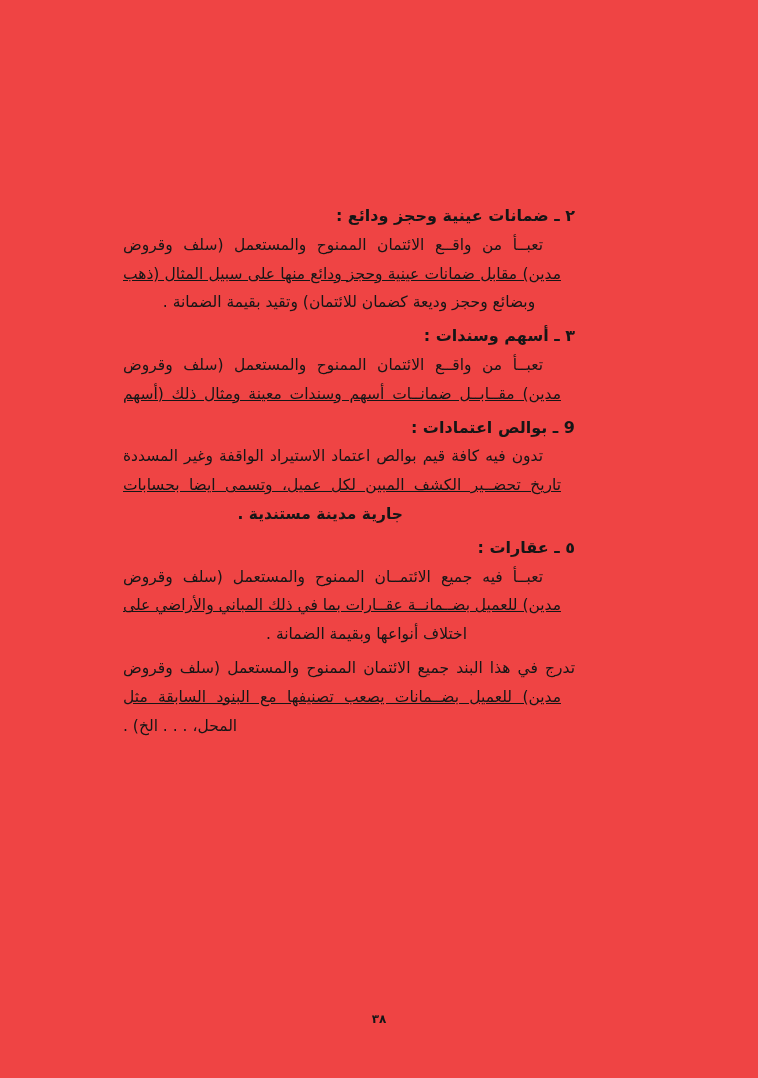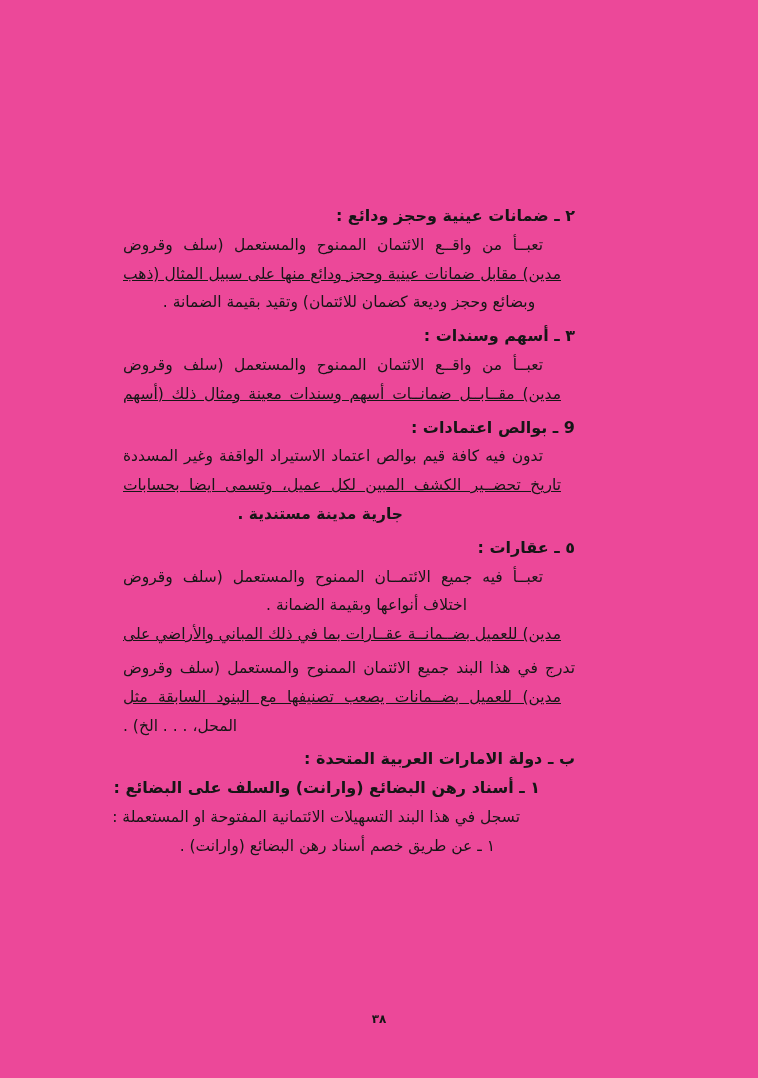--- a/index.html
+++ b/index.html
@@ -1,19 +1,19 @@
 <!DOCTYPE html>
 <html lang="ar"><head>
 <meta charset="utf-8">
 <style>
   html,body{margin:0;padding:0;background:#e8e8e8;}
   .page{
     position:relative;
     width:758px;height:1078px;
-    background:#ec4899;
+    background:#ef4444;
     overflow:hidden;
     font-family:"DejaVu Sans", sans-serif;
     color:#161616;
     margin:0 auto;
   }
   .content{
     position:absolute;
     top:202px;
     right:183px;
     width:452px;
@@ -75,34 +75,28 @@
     <div class="sec">
       <div class="h">9 ـ بوالص اعتمادات :</div>
       <div class="ln jf">تدون فيه كافة قيم بوالص اعتماد الاستيراد الواقفة وغير المسددة لغاية</div>
       <div class="ln j">تاريخ تحضــير الكشف المبين لكل عميل، وتسمى ايضا بحسابات</div>
       <div class="ln pr172">جارية مدينة مستندية .</div>
     </div>
 
     <div class="sec">
       <div class="h">٥ ـ عقارات :</div>
       <div class="ln jf">تعبــأ فيه جميع الائتمــان الممنوح والمستعمل (سلف وقروض وجاري</div>
+      <div class="ln j">مدين) للعميل بضــمانــة عقــارات بما في ذلك المباني والأراضي على</div>
       <div class="ln pr108">اختلاف أنواعها وبقيمة الضمانة .</div>
-      <div class="ln j">مدين) للعميل بضــمانــة عقــارات بما في ذلك المباني والأراضي على</div>
     </div>
 
     <div class="sec">
       <div class="ln jx">تدرج في هذا البند جميع الائتمان الممنوح والمستعمل (سلف وقروض وجاري</div>
       <div class="ln j">مدين) للعميل بضــمانات يصعب تصنيفها مع البنود السابقة مثل (شهرة</div>
       <div class="ln pr280">المحل، . . . الخ) .</div>
     </div>
 
-    <div class="uae">
-      <div class="bh">ب ـ دولة الامارات العربية المتحدة :</div>
-      <div class="b1">١ ـ أسناد رهن البضائع (وارانت) والسلف على البضائع :</div>
-      <div class="bt">تسجل في هذا البند التسهيلات الائتمانية المفتوحة او المستعملة :</div>
-      <div class="bs">١ ـ عن طريق خصم أسناد رهن البضائع (وارانت) .</div>
-    </div>
 
   </div>
 
   <div class="pagenum">٣٨</div>
 
 </div>
 
 </body></html>

